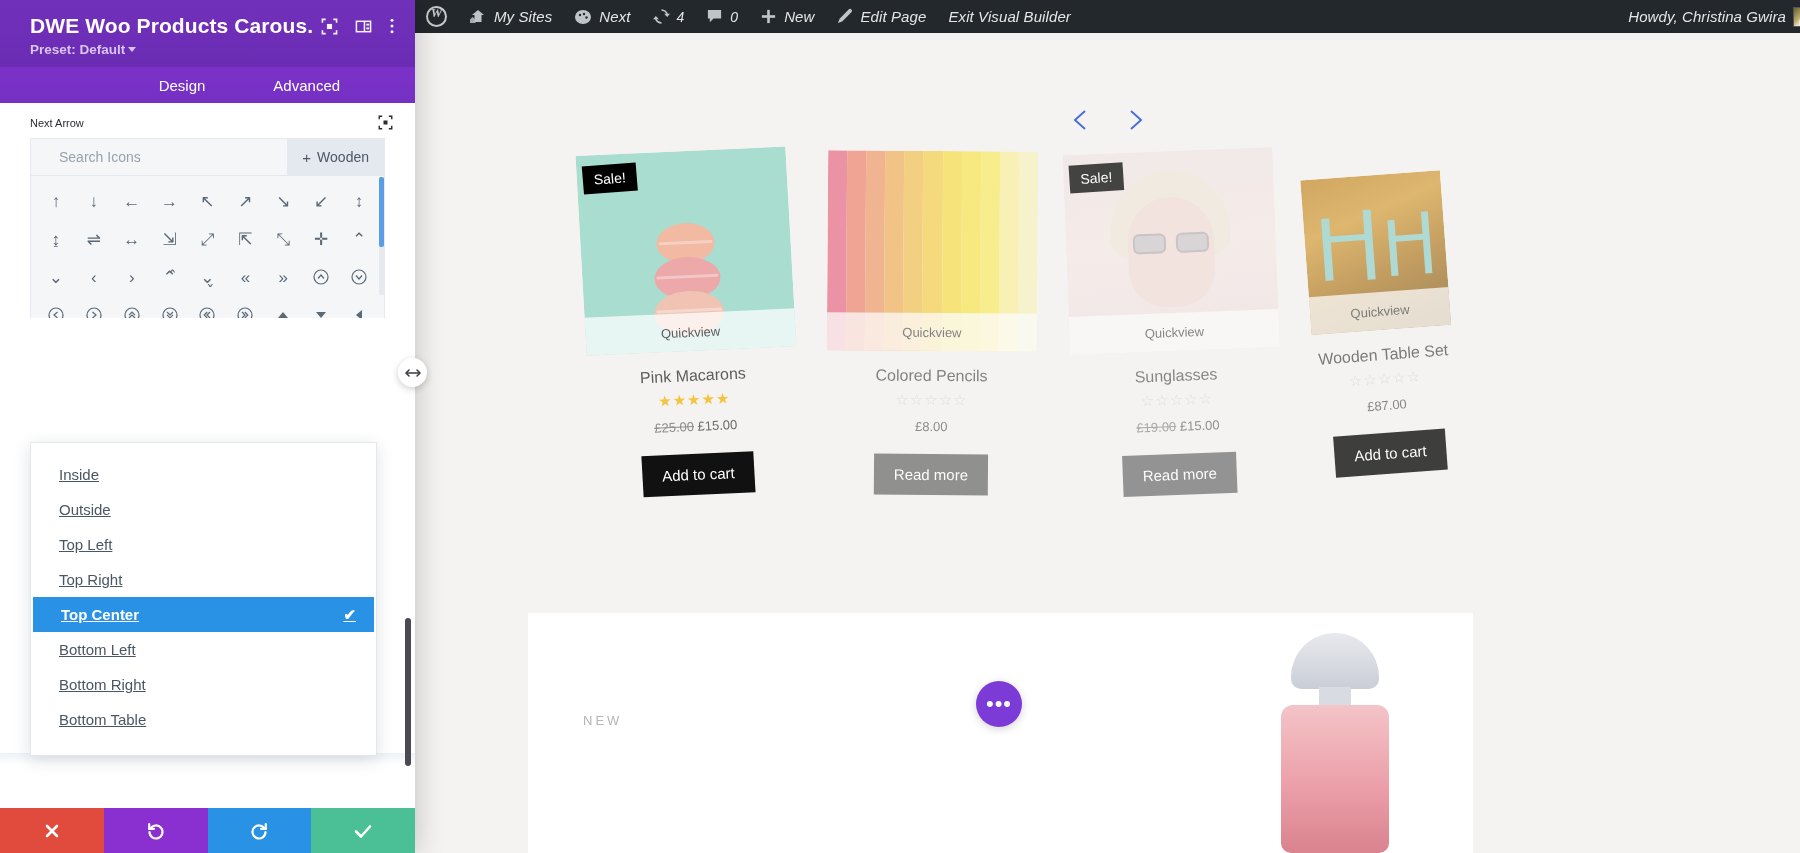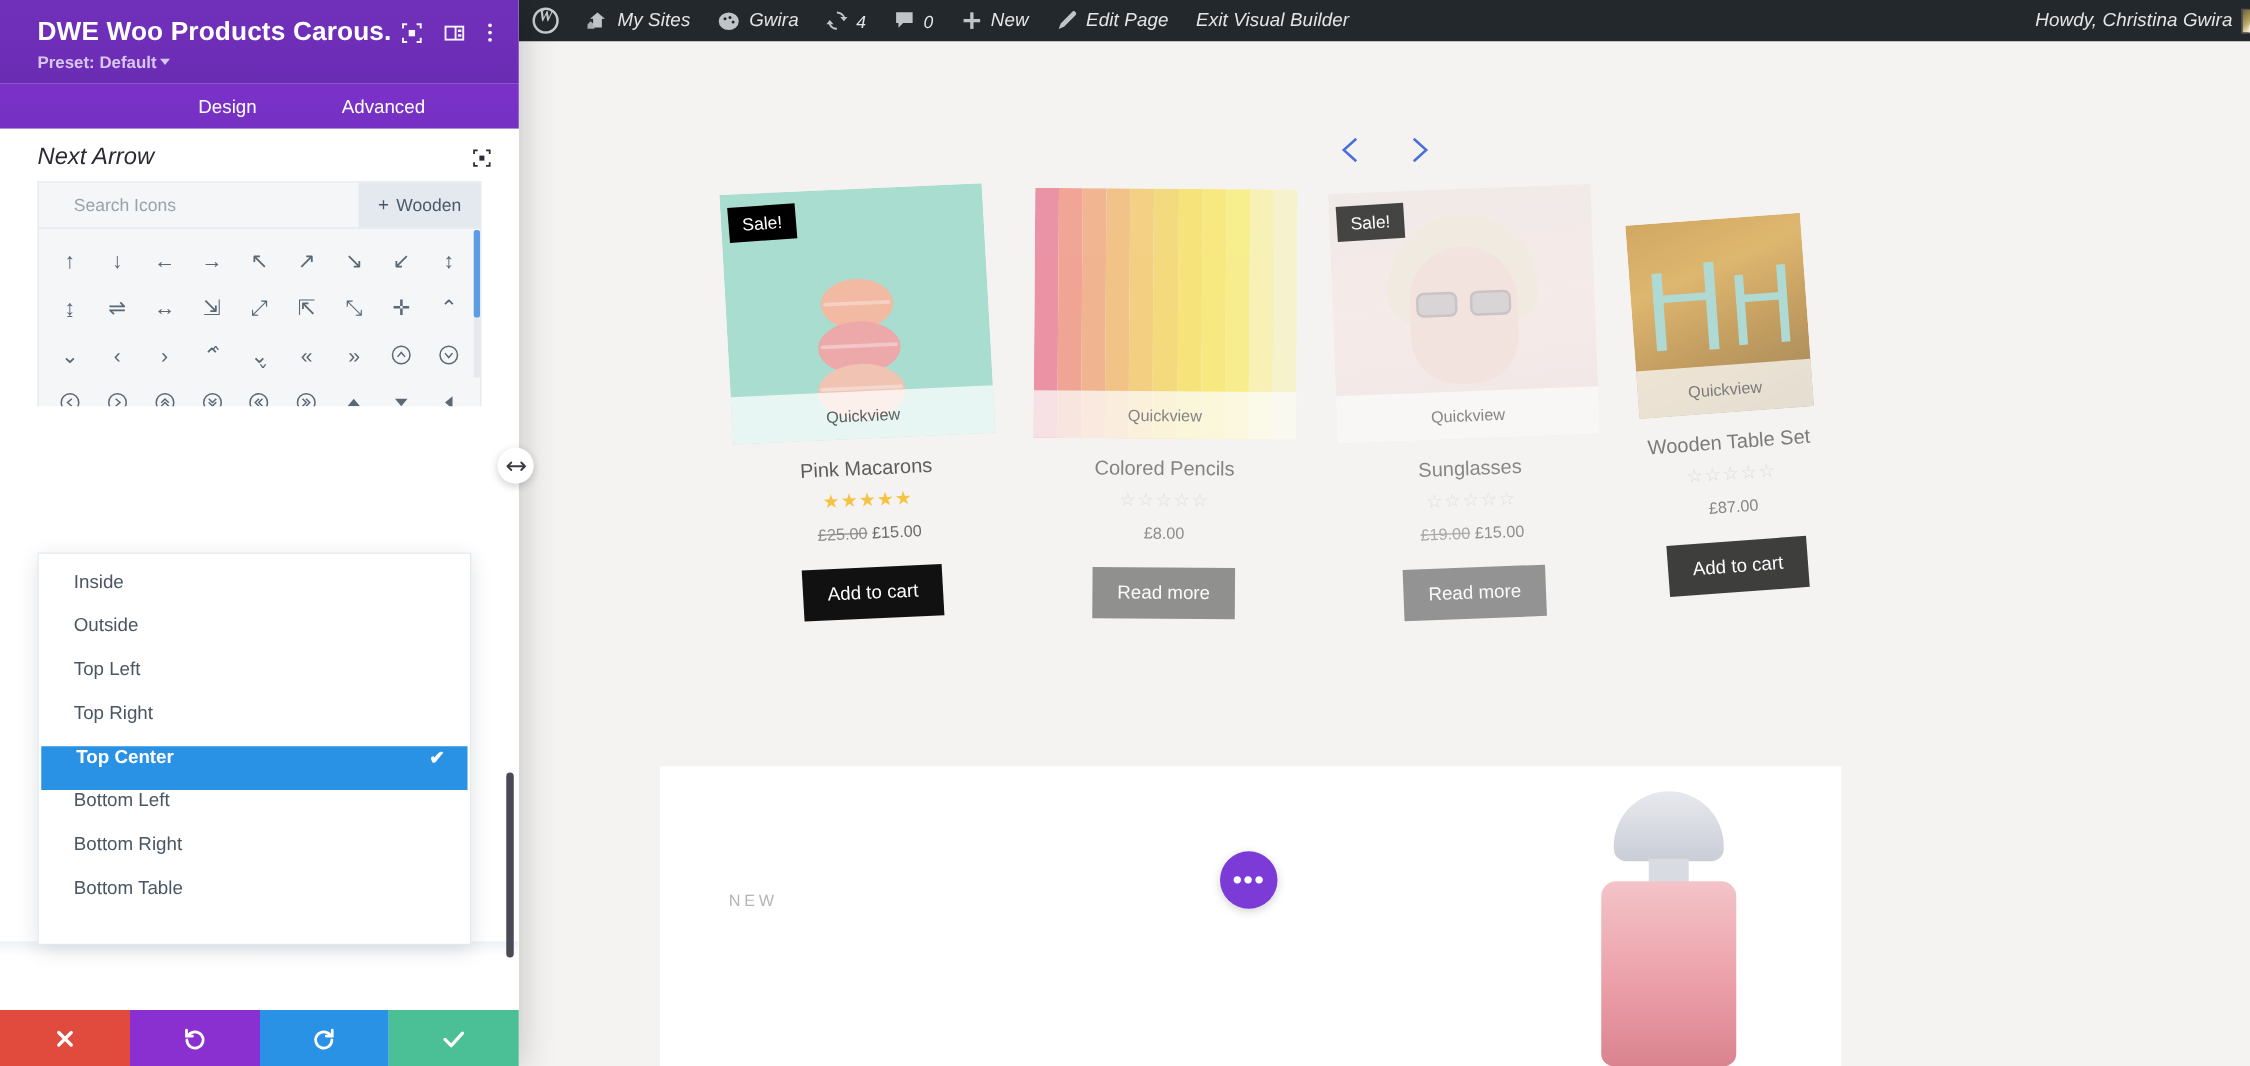--- a/index.html
+++ b/index.html
@@ -102,21 +102,21 @@
     cursor: pointer; height: 36px;
   }
   .panel-tab.active { background: #8b45dd; font-weight: bold; margin-top: 44px; }
 
   .panel-body { flex: 1 1 auto; position: relative; overflow: hidden; background:#fff; }
 
   .field-label-row {
     display: flex; align-items: center; justify-content: space-between;
     padding: 12px 22px 8px 30px;
   }
-  .field-label { font-size: 19px; color: #2b2b36; font-weight: normal; font-style: italic; }
+  .field-label { font-size: 11px; color: #2b2b36; font-weight: normal; }
 
   
   .icon-picker {
     margin: 0 30px 0 30px;
     background: #f4f6f8;
     border: 1px solid #e5eaf0;
     border-bottom: none;
     position: relative;
   }
   .icon-search-row {
@@ -160,22 +160,22 @@
   
   .dropdown {
     position: absolute; left: 30px; top: 339px; width: 347px;
     background: #fff;
     border: 1px solid #e3e8ee;
     box-shadow: 0 4px 16px rgba(30,40,60,.14);
     padding: 14px 0 18px 0;
     z-index: 20;
   }
   .dd-option {
-    height: 35px; display: flex; align-items: flex-start; justify-content: space-between;
-    padding: 0 18px 0 28px; font-size: 15px; color: #4b5663; cursor: pointer;
+    height: 35px; display: flex; align-items: center; justify-content: space-between;
+    padding: 0 18px 0 28px; font-size: 15px; color: #4b5663; cursor: pointer; text-decoration: underline;
   }
   .dd-option.selected { background: #2a92e4; color: #fff; font-weight: bold; margin: 0 2px; }
   .dd-check { font-size: 15px; color: #fff; font-weight: bold; }
 
   .panel-scroll-track {
     position: absolute; right: 4px; top: 130px; width: 6px; height: 520px;
     background: transparent;
   }
   .panel-scroll-thumb {
     position: absolute; right: 4px; top: 515px; width: 6px; height: 148px;
@@ -493,21 +493,21 @@
 
     <div class="ab-item">
       <span>
         <svg class="icon-svg" width="18" height="18" viewBox="0 0 18 18" fill="none">
             <ellipse cx="9" cy="9" rx="8" ry="7" fill="#bfc4c8"></ellipse>
             <circle cx="6" cy="7" r="1.2" fill="#23282d"></circle>
             <circle cx="10" cy="6" r="1.2" fill="#23282d"></circle>
             <circle cx="12.5" cy="9.5" r="1.2" fill="#23282d"></circle>
           </svg>
       </span>
-      <span class="ab-label">Gwira</span>
+      <span class="ab-label">Next</span>
     </div>
 
     <div class="ab-item">
       <span>
         <svg class="icon-svg" width="17" height="17" viewBox="0 0 18 18" fill="#bfc4c8">
             <path d="M9 3a6 6 0 0 1 5.2 3h-2.4l3.2 3.6L18 6h-2.1A8 8 0 0 0 9 1.2zM9 15a6 6 0 0 1-5.2-3h2.4L3 8.4 0 12h2.1A8 8 0 0 0 9 16.8z"></path>
           </svg>
       </span>
       <span class="ab-count">4</span>
     </div>

